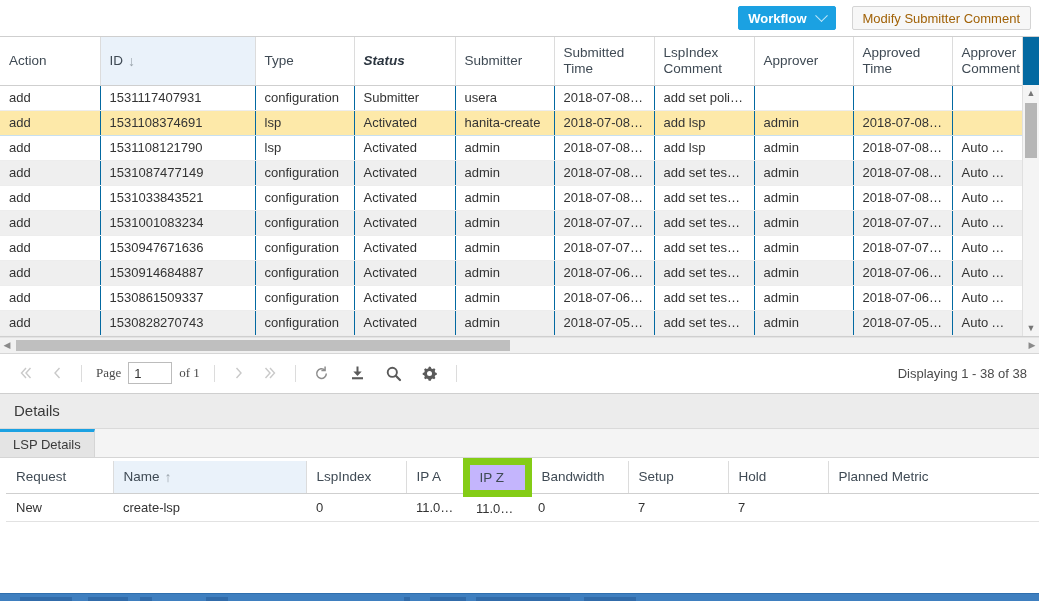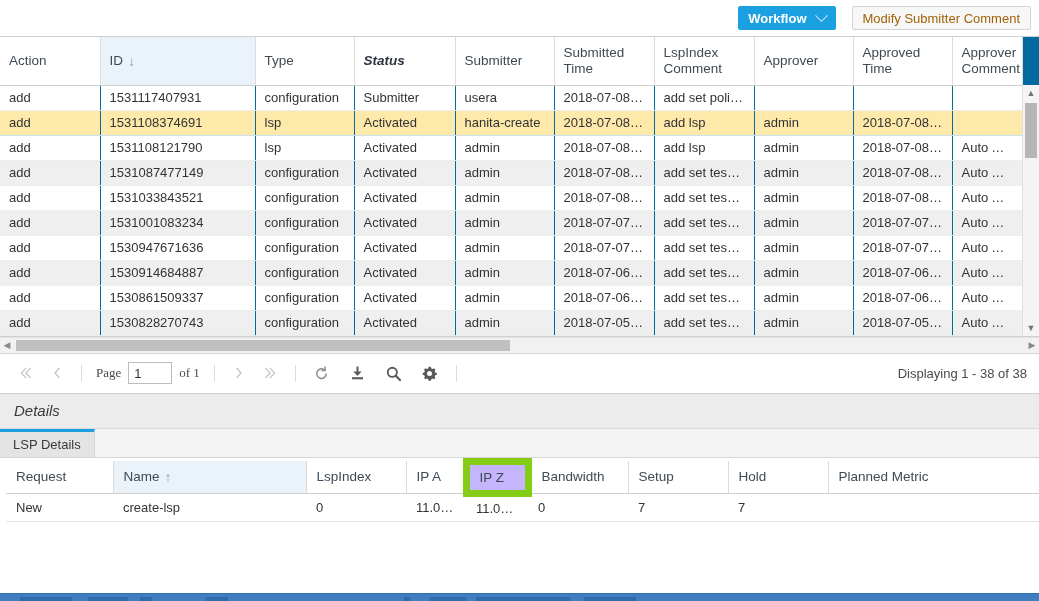--- a/index.html
+++ b/index.html
@@ -192,21 +192,20 @@
     color: #4a4a4a;
   }
 
   
   .details-head {
     height: 35px;
     background: #ececec;
     display: flex; align-items: center;
     padding: 0 14px;
     border-bottom: 1px solid #dadada;
-    font-style: italic;
   }
   .details-head .title { font-size: 15px; color: #3a3a3a; }
   .tabbar {
     height: 29px;
     background: #f4f4f4;
     display: flex;
     align-items: stretch;
     border-bottom: 1px solid #d5d5d5;
   }
   .tab {

